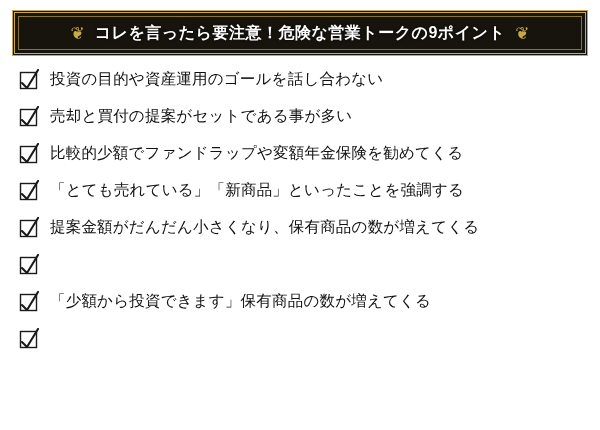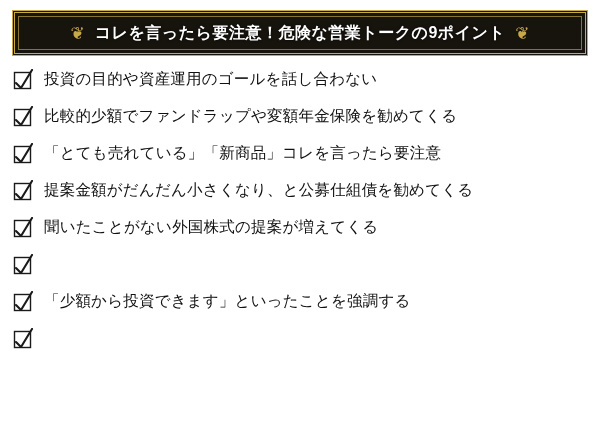--- a/index.html
+++ b/index.html
@@ -54,21 +54,21 @@
     font-size: 17px;
     z-index: 2;
     line-height: 1;
   }
   .ornament.left { margin-right: 10px; }
   .ornament.right { margin-left: 10px; }
 
   
   .list {
     margin: 12px 0 0 0;
-    padding: 0 16px 0 12px;
+    padding: 0 16px 0 18px;
     list-style: none;
   }
   .list-item {
     display: flex;
     align-items: flex-start;
     margin-bottom: 11px;
     min-height: 26px;
   }
   .check-icon {
     flex: 0 0 auto;
@@ -106,78 +106,78 @@
     <li class="list-item">
       <span class="check-icon">
         <svg width="22" height="22" viewBox="0 0 22 22">
           <rect x="2.5" y="3.5" width="16" height="16" fill="#ffffff" stroke="#1a1a1a" stroke-width="1.4"></rect>
           <path d="M4 14 L9 19 L20 1" fill="none" stroke="#1a1a1a" stroke-width="2.1" stroke-linecap="round" stroke-linejoin="round"></path>
         </svg>
       </span>
       <span class="item-text">投資の目的や資産運用のゴールを話し合わない</span>
     </li>
 
+    <li class="list-item">
+      <span class="check-icon">
+        <svg width="22" height="22" viewBox="0 0 22 22">
+          <rect x="2.5" y="3.5" width="16" height="16" fill="#ffffff" stroke="#1a1a1a" stroke-width="1.4"></rect>
+          <path d="M4 14 L9 19 L20 1" fill="none" stroke="#1a1a1a" stroke-width="2.1" stroke-linecap="round" stroke-linejoin="round"></path>
+        </svg>
+      </span>
+      <span class="item-text">売却と買付の提案がセットである事が多い</span>
+    </li>
 
     <li class="list-item">
       <span class="check-icon">
         <svg width="22" height="22" viewBox="0 0 22 22">
           <rect x="2.5" y="3.5" width="16" height="16" fill="#ffffff" stroke="#1a1a1a" stroke-width="1.4"></rect>
           <path d="M4 14 L9 19 L20 1" fill="none" stroke="#1a1a1a" stroke-width="2.1" stroke-linecap="round" stroke-linejoin="round"></path>
         </svg>
       </span>
       <span class="item-text">比較的少額でファンドラップや変額年金保険を勧めてくる</span>
     </li>
 
     <li class="list-item">
       <span class="check-icon">
         <svg width="22" height="22" viewBox="0 0 22 22">
           <rect x="2.5" y="3.5" width="16" height="16" fill="#ffffff" stroke="#1a1a1a" stroke-width="1.4"></rect>
           <path d="M4 14 L9 19 L20 1" fill="none" stroke="#1a1a1a" stroke-width="2.1" stroke-linecap="round" stroke-linejoin="round"></path>
         </svg>
       </span>
-      <span class="item-text">「とても売れている」「新商品」コレを言ったら要注意</span>
+      <span class="item-text">「とても売れている」「新商品」といったことを強調する</span>
     </li>
 
     <li class="list-item">
       <span class="check-icon">
         <svg width="22" height="22" viewBox="0 0 22 22">
           <rect x="2.5" y="3.5" width="16" height="16" fill="#ffffff" stroke="#1a1a1a" stroke-width="1.4"></rect>
           <path d="M4 14 L9 19 L20 1" fill="none" stroke="#1a1a1a" stroke-width="2.1" stroke-linecap="round" stroke-linejoin="round"></path>
         </svg>
       </span>
-      <span class="item-text">提案金額がだんだん小さくなり、と公募仕組債を勧めてくる</span>
+      <span class="item-text">提案金額がだんだん小さくなり、保有商品の数が増えてくる</span>
     </li>
 
-    <li class="list-item">
-      <span class="check-icon">
-        <svg width="22" height="22" viewBox="0 0 22 22">
-          <rect x="2.5" y="3.5" width="16" height="16" fill="#ffffff" stroke="#1a1a1a" stroke-width="1.4"></rect>
-          <path d="M4 14 L9 19 L20 1" fill="none" stroke="#1a1a1a" stroke-width="2.1" stroke-linecap="round" stroke-linejoin="round"></path>
-        </svg>
-      </span>
-      <span class="item-text">聞いたことがない外国株式の提案が増えてくる</span>
-    </li>
 
     <li class="list-item">
       <span class="check-icon">
         <svg width="22" height="22" viewBox="0 0 22 22">
           <rect x="2.5" y="3.5" width="16" height="16" fill="#ffffff" stroke="#1a1a1a" stroke-width="1.4"></rect>
           <path d="M4 14 L9 19 L20 1" fill="none" stroke="#1a1a1a" stroke-width="2.1" stroke-linecap="round" stroke-linejoin="round"></path>
         </svg>
       </span>
     </li>
 
     <li class="list-item">
       <span class="check-icon">
         <svg width="22" height="22" viewBox="0 0 22 22">
           <rect x="2.5" y="3.5" width="16" height="16" fill="#ffffff" stroke="#1a1a1a" stroke-width="1.4"></rect>
           <path d="M4 14 L9 19 L20 1" fill="none" stroke="#1a1a1a" stroke-width="2.1" stroke-linecap="round" stroke-linejoin="round"></path>
         </svg>
       </span>
-      <span class="item-text">「少額から投資できます」といったことを強調する</span>
+      <span class="item-text">「少額から投資できます」保有商品の数が増えてくる</span>
     </li>
 
     <li class="list-item">
       <span class="check-icon">
         <svg width="22" height="22" viewBox="0 0 22 22">
           <rect x="2.5" y="3.5" width="16" height="16" fill="#ffffff" stroke="#1a1a1a" stroke-width="1.4"></rect>
           <path d="M4 14 L9 19 L20 1" fill="none" stroke="#1a1a1a" stroke-width="2.1" stroke-linecap="round" stroke-linejoin="round"></path>
         </svg>
       </span>
     </li>

